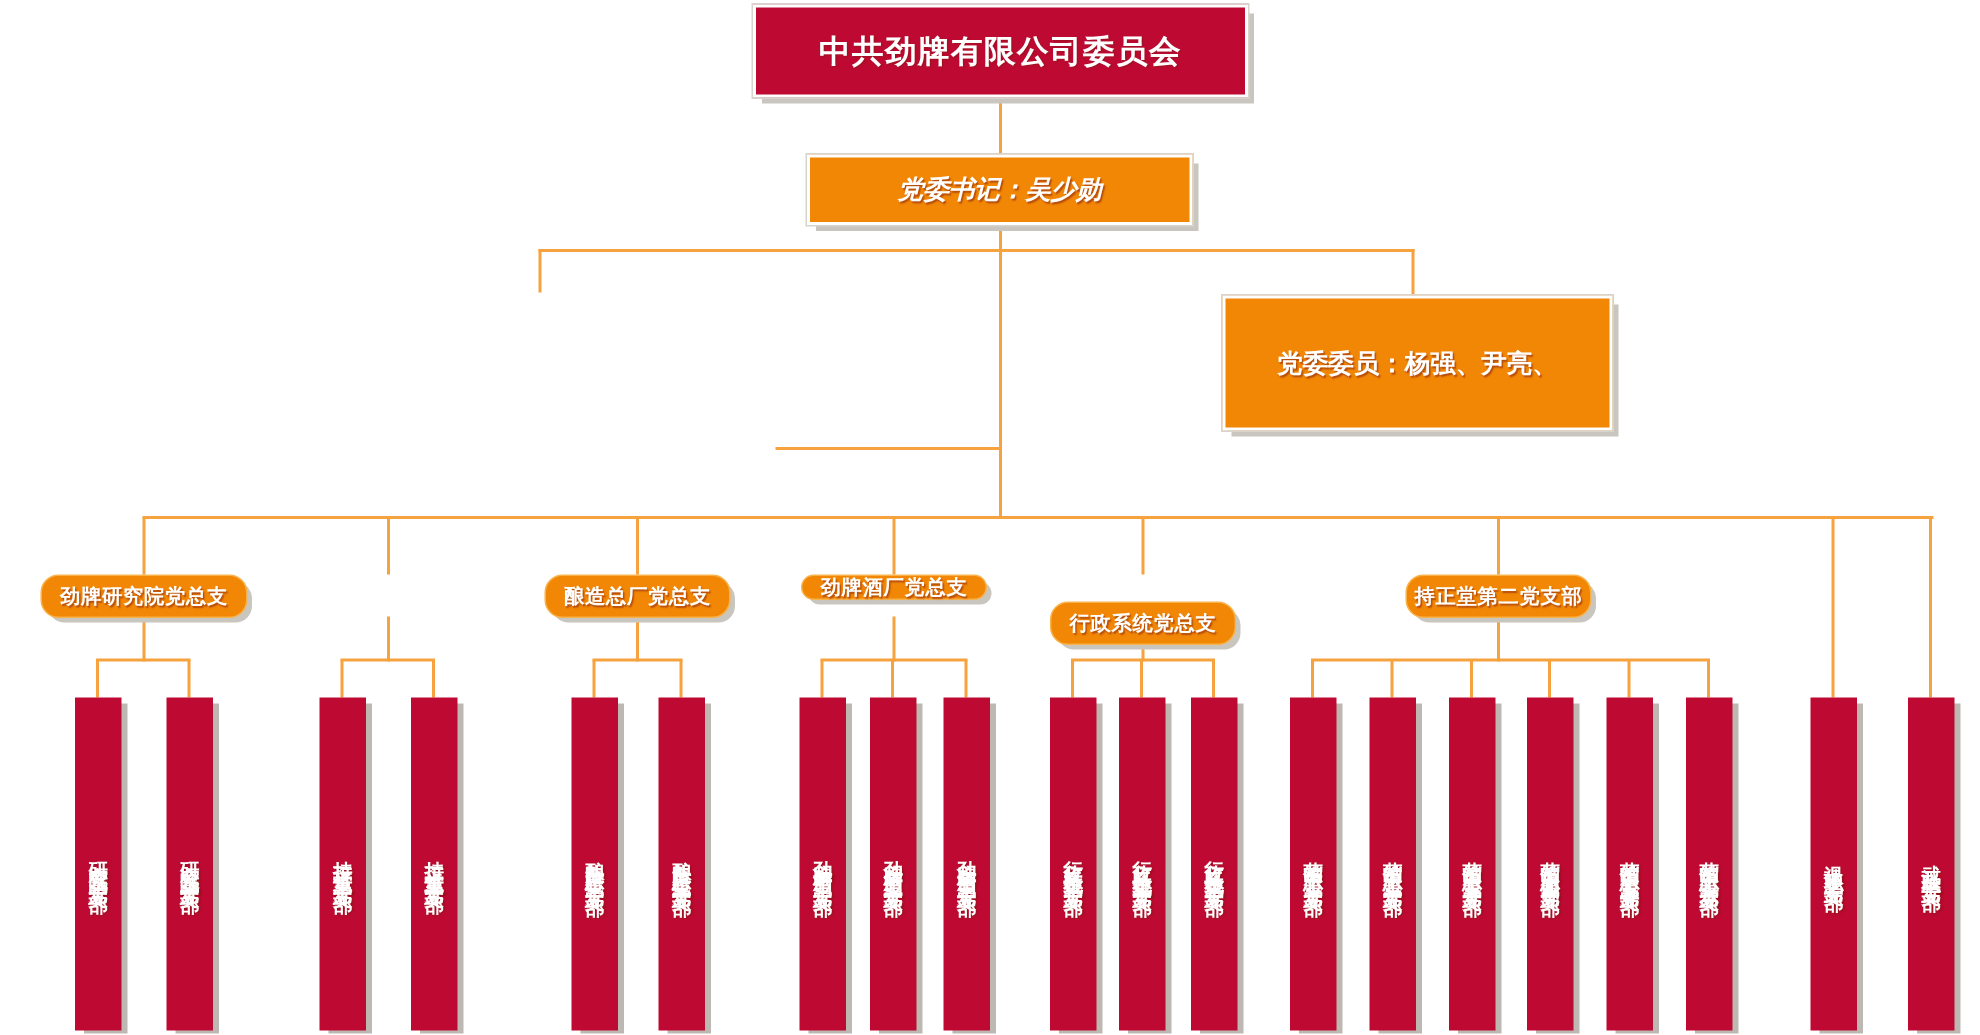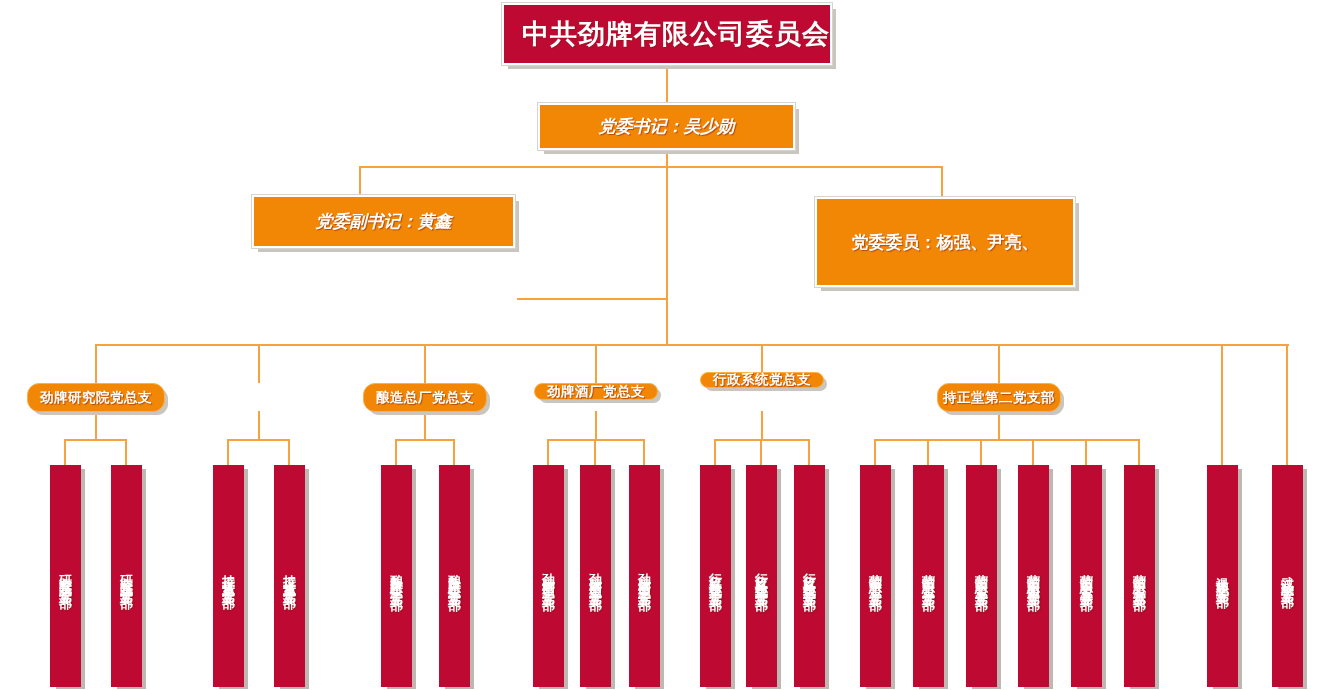--- a/index.html
+++ b/index.html
@@ -14,21 +14,21 @@
       box-sizing:border-box;color:#ffffff;font-weight:bold;text-align:center;
       text-shadow:1px 1px 1px rgba(130,25,20,0.55);}
   .red{background:#BE0A32;}
   .org{background:#F28705;}
   .frame{border:2px solid #ffffff;outline:1px solid #d7d3cd;
          box-shadow:5px 5px 0 -1px #c9c5bf;}
   .minor{box-shadow:4px 4px 0 -1px #c9c5bf;border:1px solid #f7b24a;}
   .pillar{box-shadow:5px 3px 0 -1px #bdb9b2;
           writing-mode:vertical-rl;text-orientation:upright;
           font-size:13px;letter-spacing:3px;line-height:31px;}
-  .t1{font-size:27px;letter-spacing:1px;justify-content:flex-end;}
+  .t1{font-size:21px;letter-spacing:1px;}
   .t2{font-size:17px;font-style:italic;}
   .t3{font-size:13.5px;letter-spacing:0.5px;border-radius:12px;}
   .two-line{gap:10px;font-size:17px;}
 </style>
 </head>
 <body>
 
 <div class="stage">
 
   <div>
@@ -92,39 +92,36 @@
   </div>
 
   <div class="bx red frame t1" style="left:502px;top:3px;width:330px;height:62px">
     <span>中共劲牌有限公司委员会</span>
   </div>
 
   <div class="bx org frame t2" style="left:538px;top:103px;width:257px;height:47px">
     <span>党委书记：吴少勋</span>
   </div>
 
-  <div class="bx org frame t2" style="left:252px;top:195px;width:263px;height:53px">
-    <span>党委副书记：黄鑫</span>
-  </div>
 
 
   <div class="bx org frame two-line" style="left:815px;top:197px;width:260px;height:90px">
     <span>党委委员：杨强、尹亮、</span>
   </div>
 
   <div class="bx org minor t3" style="left:27px;top:383px;width:138px;height:29px">
     <span>劲牌研究院党总支</span>
   </div>
   <div class="bx org minor t3" style="left:363px;top:383px;width:124px;height:29px">
     <span>酿造总厂党总支</span>
   </div>
   <div class="bx org minor t3" style="left:534px;top:383px;width:124px;height:17px">
     <span>劲牌酒厂党总支</span>
   </div>
-  <div class="bx org minor t3" style="left:700px;top:372px;width:124px;height:16px">
+  <div class="bx org minor t3" style="left:700px;top:401px;width:124px;height:29px">
     <span>行政系统党总支</span>
   </div>
   <div class="bx org minor t3" style="left:937px;top:383px;width:124px;height:29px">
     <span>持正堂第二党支部</span>
   </div>
 
   <div class="bx red pillar" style="left:50px;top:465px;width:31px;height:222px">
     <span>研究院第一党支部</span>
     </div>
   <div class="bx red pillar" style="left:111px;top:465px;width:31px;height:222px">

